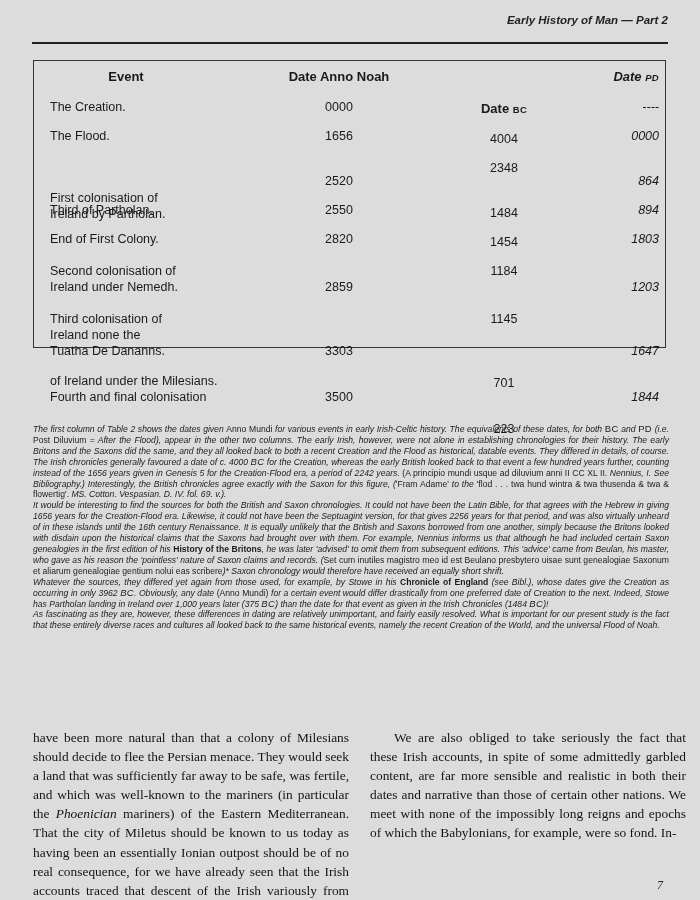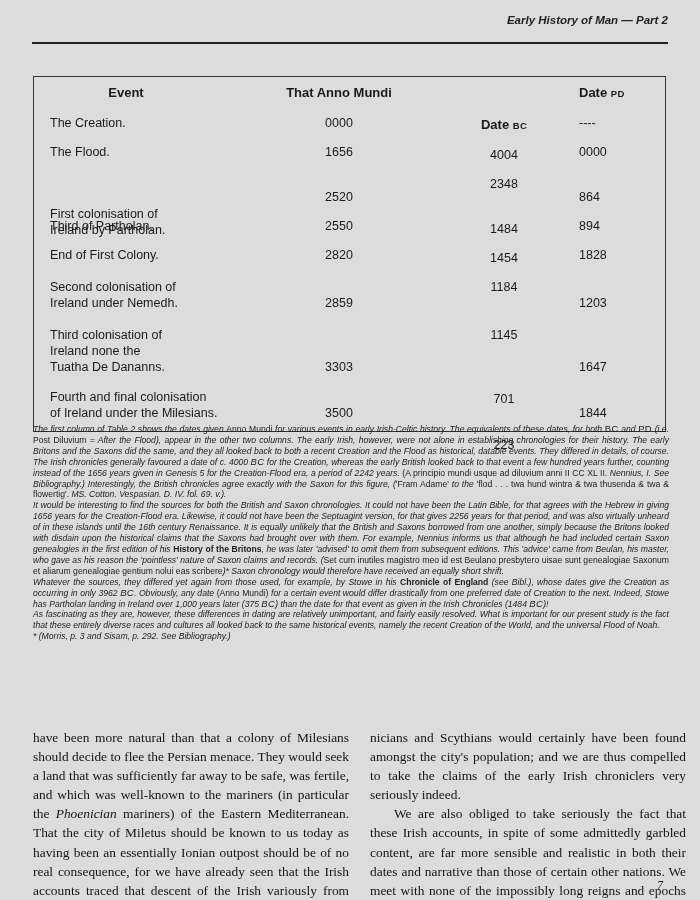--- a/index.html
+++ b/index.html
@@ -13,33 +13,33 @@
       position: absolute; top: 14px; right: 32px;
       font-family: "Liberation Sans", sans-serif;
       font-style: italic; font-weight: bold; font-size: 11.5px;
       color: #222;
     }
     .head-rule {
       position: absolute; top: 42px; left: 32px; width: 636px; height: 2px;
       background: #222;
     }
     .table-box {
-      position: absolute; top: 76px; left: 33px; width: 633px; height: 356px;
+      position: absolute; top: 60px; left: 33px; width: 633px; height: 288px;
       border: 1.5px solid #333;
       box-sizing: border-box;
       font-family: "Liberation Sans", sans-serif;
       font-size: 12.5px; color: #1a1a1a;
     }
     .th, .td { position: absolute; line-height: 16px; }
     .th { font-weight: bold; font-size: 13px; top: 8px; }
     .sc { font-size: 9.5px; letter-spacing: 0.3px; }
     .c-event { left: 16px; }
     .c-am { left: 240px; width: 130px; text-align: center; }
     .c-bc { left: 420px; width: 100px; text-align: center; margin-top: 32px; }
-    .c-pd { left: 545px; width: 80px; text-align: left; }
+    .c-pd { left: 545px; width: 80px; text-align: right; font-style: italic; }
     .th.c-event { left: 52px; width: 80px; text-align: center; }
 
     .caption {
       position: absolute; top: 424px; left: 33px; width: 636px;
       font-family: "Liberation Sans", sans-serif;
       font-style: italic; font-size: 8.6px; line-height: 10.9px;
       color: #1c1c1c;
       text-align: justify;
     }
     .caption p { margin: 0; }
@@ -64,21 +64,21 @@
     }
   </style>
 </head>
 <body>
 
 <div class="running-head">Early History of Man — Part 2</div>
 <div class="head-rule"></div>
 
 <div class="table-box">
   <div class="th c-event">Event</div>
-  <div class="th c-am">That Anno Mundi</div>
+  <div class="th c-am">Date Anno Noah</div>
   <div class="th c-bc"><span>Date </span><span class="sc">BC</span></div>
   <div class="th c-pd"><span>Date </span><span class="sc">PD</span></div>
   <div id="rows">
       <div class="td c-event" style="top: 38px;">
         <div>The Creation.</div>
       </div>
       <div class="td c-am" style="top: 38px;">0000</div>
       <div class="td c-bc" style="top: 38px;">4004</div>
       <div class="td c-pd" style="top: 38px;">----</div>
       <div class="td c-event" style="top: 67px;">
@@ -98,56 +98,54 @@
         <div>Third of Partholan.</div>
       </div>
       <div class="td c-am" style="top: 141px;">2550</div>
       <div class="td c-bc" style="top: 141px;">1454</div>
       <div class="td c-pd" style="top: 141px;">894</div>
       <div class="td c-event" style="top: 170px;">
         <div>End of First Colony.</div>
       </div>
       <div class="td c-am" style="top: 170px;">2820</div>
       <div class="td c-bc" style="top: 170px;">1184</div>
-      <div class="td c-pd" style="top: 170px;">1828</div>
+      <div class="td c-pd" style="top: 170px;">1803</div>
       <div class="td c-event" style="top: 202px;">
         <div>Second colonisation of</div>
         <div>Ireland under Nemedh.</div>
       </div>
       <div class="td c-am" style="top: 218px;">2859</div>
       <div class="td c-bc" style="top: 218px;">1145</div>
       <div class="td c-pd" style="top: 218px;">1203</div>
       <div class="td c-event" style="top: 250px;">
         <div>Third colonisation of</div>
         <div>Ireland none the</div>
         <div>Tuatha De Dananns.</div>
       </div>
       <div class="td c-am" style="top: 282px; text-align: center;">3303</div>
       <div class="td c-bc" style="top: 282px;">701</div>
       <div class="td c-pd" style="top: 282px;">1647</div>
       <div class="td c-event" style="top: 312px;">
+        <div>of Ireland under the Milesians.</div>
         <div>Fourth and final colonisation</div>
-        <div>of Ireland under the Milesians.</div>
       </div>
       <div class="td c-am" style="top: 328px;">3500</div>
       <div class="td c-bc" style="top: 328px;">223</div>
       <div class="td c-pd" style="top: 328px;">1844</div>
     </div>
 </div>
 
 <div class="caption">
   <p><span>The first column of Table 2 shows the dates given </span><span class="upright">Anno Mundi</span><span> for various events in early Irish-Celtic history. The equivalents of these dates, for both </span><span class="sc upright">BC</span><span> and </span><span class="sc upright">PD</span><span> (i.e. </span><span class="upright">Post Diluvium</span><span> = After the Flood), appear in the other two columns. The early Irish, however, were not alone in establishing chronologies for their history. The early Britons and the Saxons did the same, and they all looked back to both a recent Creation and the Flood as historical, datable events. They differed in details, of course. The Irish chronicles generally favoured a date of c. 4000 </span><span class="sc">BC</span><span> for the Creation, whereas the early British looked back to that event a few hundred years further, counting instead of the 1656 years given in Genesis 5 for the Creation-Flood era, a period of 2242 years. </span><span class="upright">(A principio mundi usque ad diluvium anni II CC XL II.</span><span> Nennius, I. See Bibliography.) Interestingly, the British chronicles agree exactly with the Saxon for this figure, (</span><span class="upright">'Fram Adame'</span><span> to the </span><span class="upright">'flod . . . twa hund wintra &amp; twa thusenda &amp; twa &amp; flowertig'.</span><span> MS. Cotton. Vespasian. D. IV. fol. 69. v.).</span></p>
   <p><span>It would be interesting to find the sources for both the British and Saxon chronologies. It could not have been the Latin Bible, for that agrees with the Hebrew in giving 1656 years for the Creation-Flood era. Likewise, it could not have been the Septuagint version, for that gives 2256 years for that period, and was also virtually unheard of in these islands until the 16th century Renaissance. It is equally unlikely that the British and Saxons borrowed from one another, simply because the Britons looked with disdain upon the historical claims that the Saxons had brought over with them. For example, Nennius informs us that although he had included certain Saxon genealogies in the first edition of his </span><span class="upright bold">History of the Britons</span><span>, he was later 'advised' to omit them from subsequent editions. This 'advice' came from Beulan, his master, who gave as his reason the 'pointless' nature of Saxon claims and records. (</span><span class="upright">Set cum inutiles magistro meo id est Beulano presbytero uisae sunt genealogiae Saxonum et aliarum genealogiae gentium nolui eas scribere</span><span>)* Saxon chronology would therefore have received an equally short shrift.</span></p>
   <p><span>Whatever the sources, they differed yet again from those used, for example, by Stowe in his </span><span class="upright bold">Chronicle of England</span><span> (see Bibl.), whose dates give the Creation as occurring in only 3962 </span><span class="sc">BC</span><span>. Obviously, any date </span><span class="upright">(Anno Mundi)</span><span> for a certain event would differ drastically from one preferred date of Creation to the next. Indeed, Stowe has Partholan landing in Ireland over 1,000 years later (375 </span><span class="sc">BC</span><span>) than the date for that event as given in the Irish Chronicles (1484 </span><span class="sc">BC</span><span>)!</span></p>
   <p>As fascinating as they are, however, these differences in dating are relatively unimportant, and fairly easily resolved. What is important for our present study is the fact that these entirely diverse races and cultures all looked back to the same historical events, namely the recent Creation of the World, and the universal Flood of Noah.</p>
-  <p>* (Morris, p. 3 and Sisam, p. 292. See Bibliography.)</p>
 </div>
 
 <div class="col col-left">
   <p><span>have been more natural than that a colony of Milesians should decide to flee the Persian menace. They would seek a land that was sufficiently far away to be safe, was fertile, and which was well-known to the mariners (in particular the </span><i>Phoenician</i><span> mariners) of the Eastern Mediterranean. That the city of Miletus should be known to us today as having been an essentially Ionian outpost should be of no real consequence, for we have already seen that the Irish accounts traced that descent of the Irish variously from both Phoenician and Scythian stock, and both Phoe-</span></p>
 </div>
 
 <div class="col col-right">
-  <p>nicians and Scythians would certainly have been found amongst the city's population; and we are thus compelled to take the claims of the early Irish chroniclers very seriously indeed.</p>
   <p class="indent">We are also obliged to take seriously the fact that these Irish accounts, in spite of some admittedly garbled content, are far more sensible and realistic in both their dates and narrative than those of certain other nations. We meet with none of the impossibly long reigns and epochs of which the Babylonians, for example, were so fond. In-</p>
 </div>
 
 <div class="page-num">7</div>
 
 </body></html>

